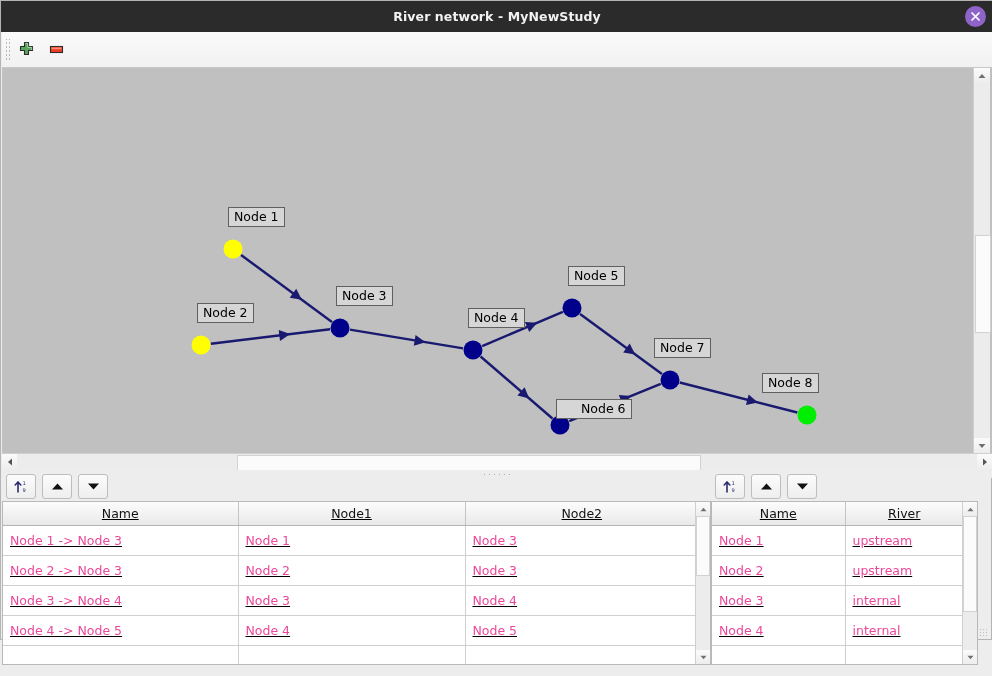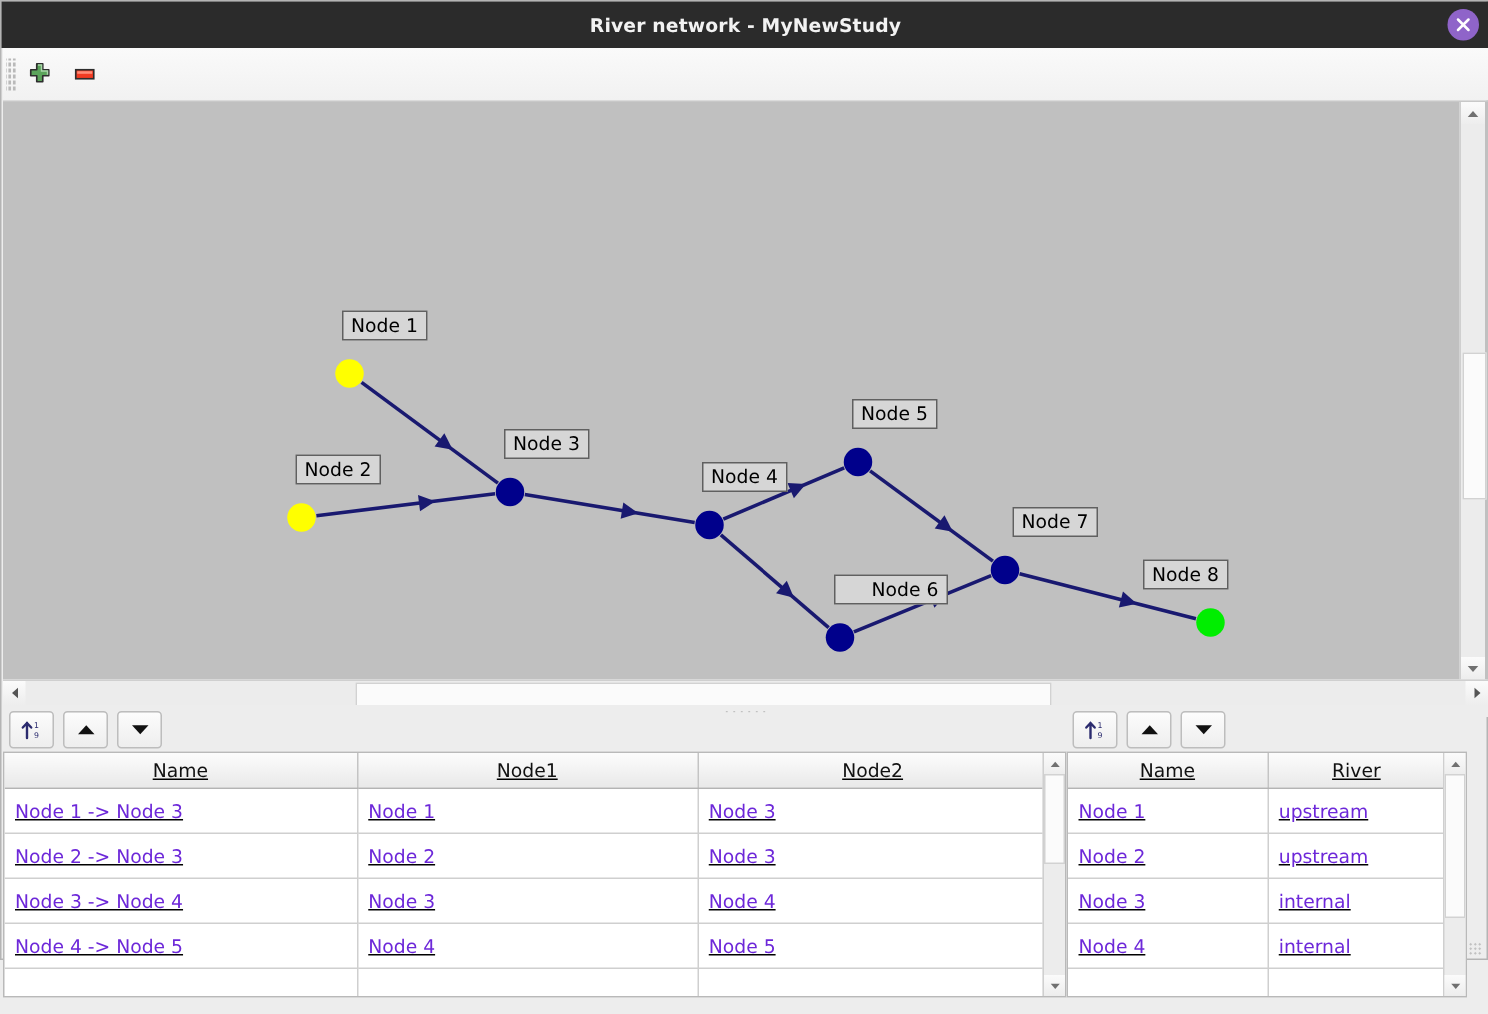--- a/index.html
+++ b/index.html
@@ -97,21 +97,21 @@
 
   table.grid{border-collapse:collapse;table-layout:fixed;width:100%;}
   .gridwrap{position:relative;background:#ffffff;border:1px solid #b9b9b9;box-sizing:border-box;overflow:hidden;}
   table.grid th{
     background:linear-gradient(#fcfcfc,#e9e9e9);
     border-right:1px solid #c4c4c4;border-bottom:1px solid #b4b4b4;
     font-size:12.5px;font-weight:normal;color:#111;height:23px;text-align:center;padding:0;
   }
   table.grid td{
     border-right:1px solid #cfcfcf;border-bottom:1px solid #cfcfcf;
-    font-size:12.5px;color:#6d28d9;height:29px;padding:0 0 0 7px;
+    font-size:12.5px;color:#ec4899;height:29px;padding:0 0 0 7px;
     background:#ffffff;white-space:nowrap;overflow:hidden;
   }
   table.grid tr td:last-child,table.grid tr th:last-child{border-right:none;}
 
   .tbl-vscroll{position:absolute;right:0;top:0;width:14px;bottom:0;background:#ececec;border-left:1px solid #cfcfcf;}
   .tbl-vscroll .arrow{width:14px;height:14px;display:flex;align-items:center;justify-content:center;
     background:linear-gradient(#fbfbfb,#ededed);cursor:pointer;}
   .tbl-vscroll .arrow.bot{position:absolute;bottom:0;left:0;}
   .tbl-vscroll .thumb{position:absolute;left:0;width:14px;background:#fbfbfb;border:1px solid #d2d2d2;
     box-sizing:border-box;cursor:pointer;}
@@ -179,22 +179,22 @@
         <circle cx="558" cy="357" r="9.5" fill="#00008b"></circle>
         <circle cx="668" cy="312" r="9.5" fill="#00008b"></circle>
         <circle cx="805" cy="347" r="9.5" fill="#00ee00"></circle>
       </svg>
     <div id="graph-labels">
         <div class="nodelabel" style="left: 226px; top: 139px;">Node 1</div>
         <div class="nodelabel" style="left: 195px; top: 235px;">Node 2</div>
         <div class="nodelabel" style="left: 334px; top: 218px;">Node 3</div>
         <div class="nodelabel" style="left: 466px; top: 240px;">Node 4</div>
         <div class="nodelabel" style="left: 566px; top: 198px;">Node 5</div>
-        <div class="nodelabel" style="left: 554px; top: 315px; padding-left: 24px;">Node 6</div>
-        <div class="nodelabel" style="left: 673px; top: 270px;">Node 7</div>
+        <div class="nodelabel" style="left: 554px; top: 331px; padding-left: 24px;">Node 6</div>
+        <div class="nodelabel" style="left: 652px; top: 270px;">Node 7</div>
         <div class="nodelabel" style="left: 760px; top: 305px;">Node 8</div>
       </div>
   </div>
 
   <div class="vscroll">
     <div class="arrow top">
       <svg width="8" height="6" viewBox="0 0 8 6">
           <path d="M4 1 L7.5 5 L0.5 5 Z" fill="#707070"></path>
         </svg>
     </div>

